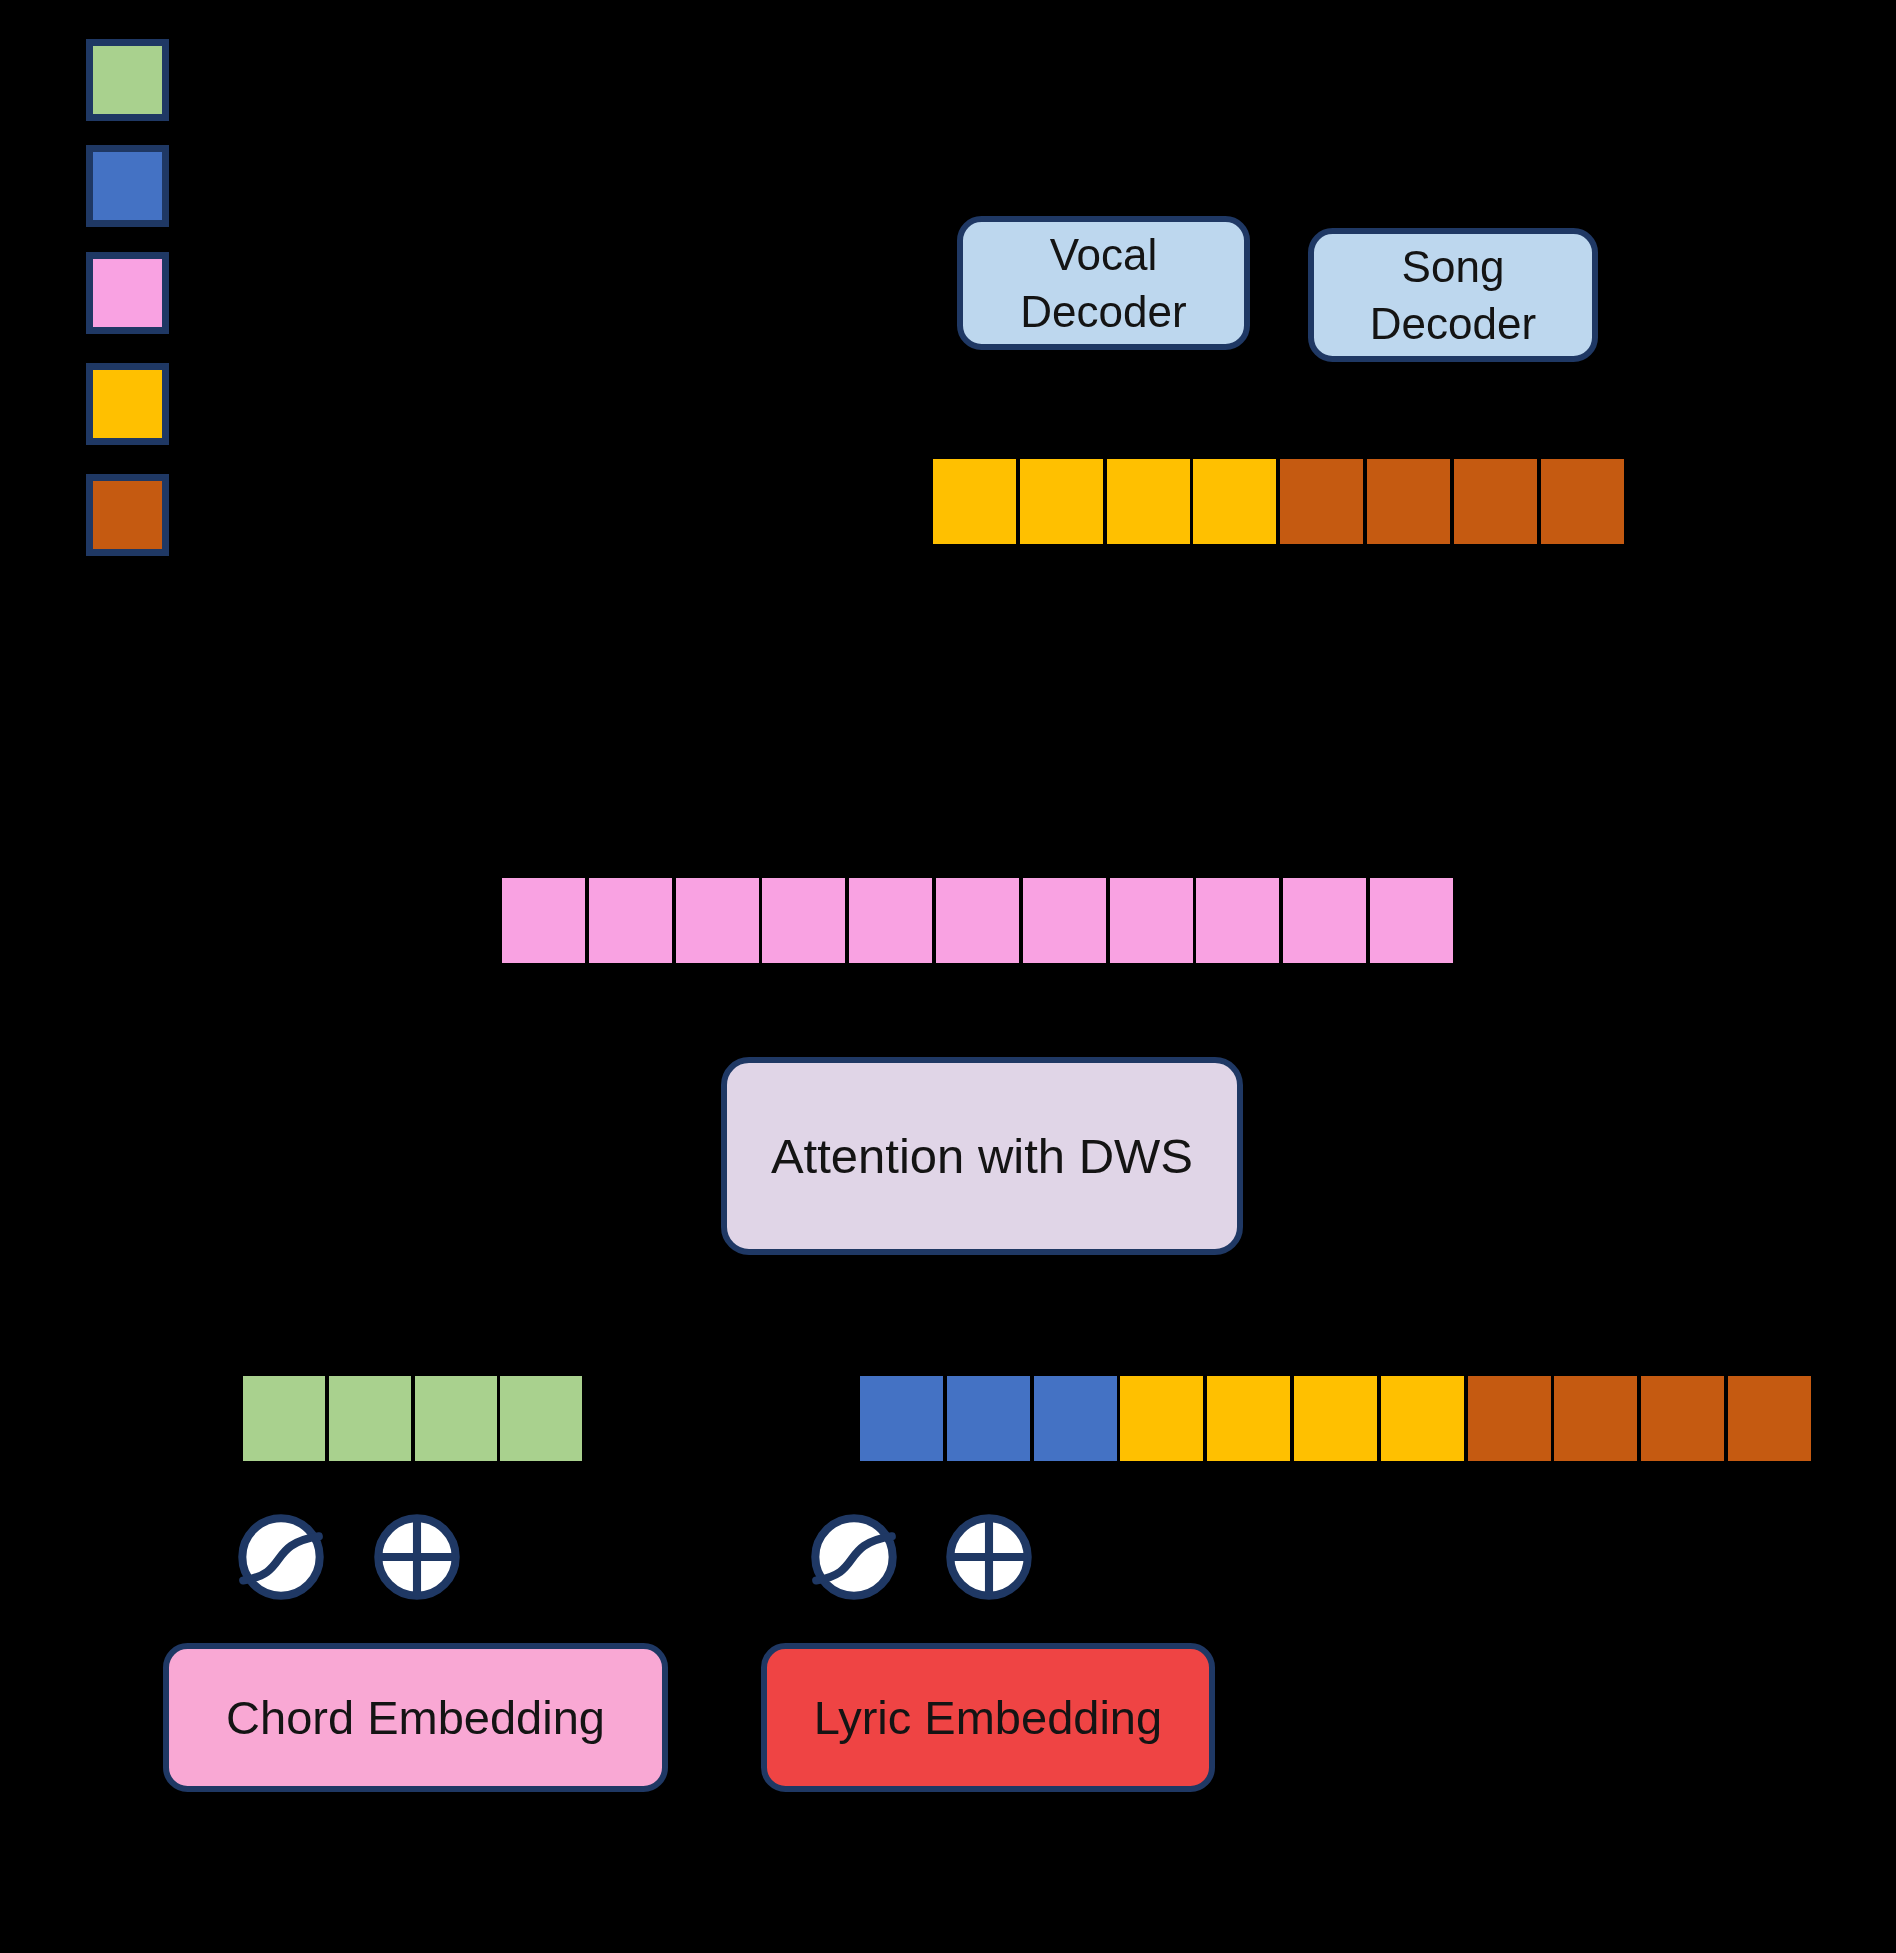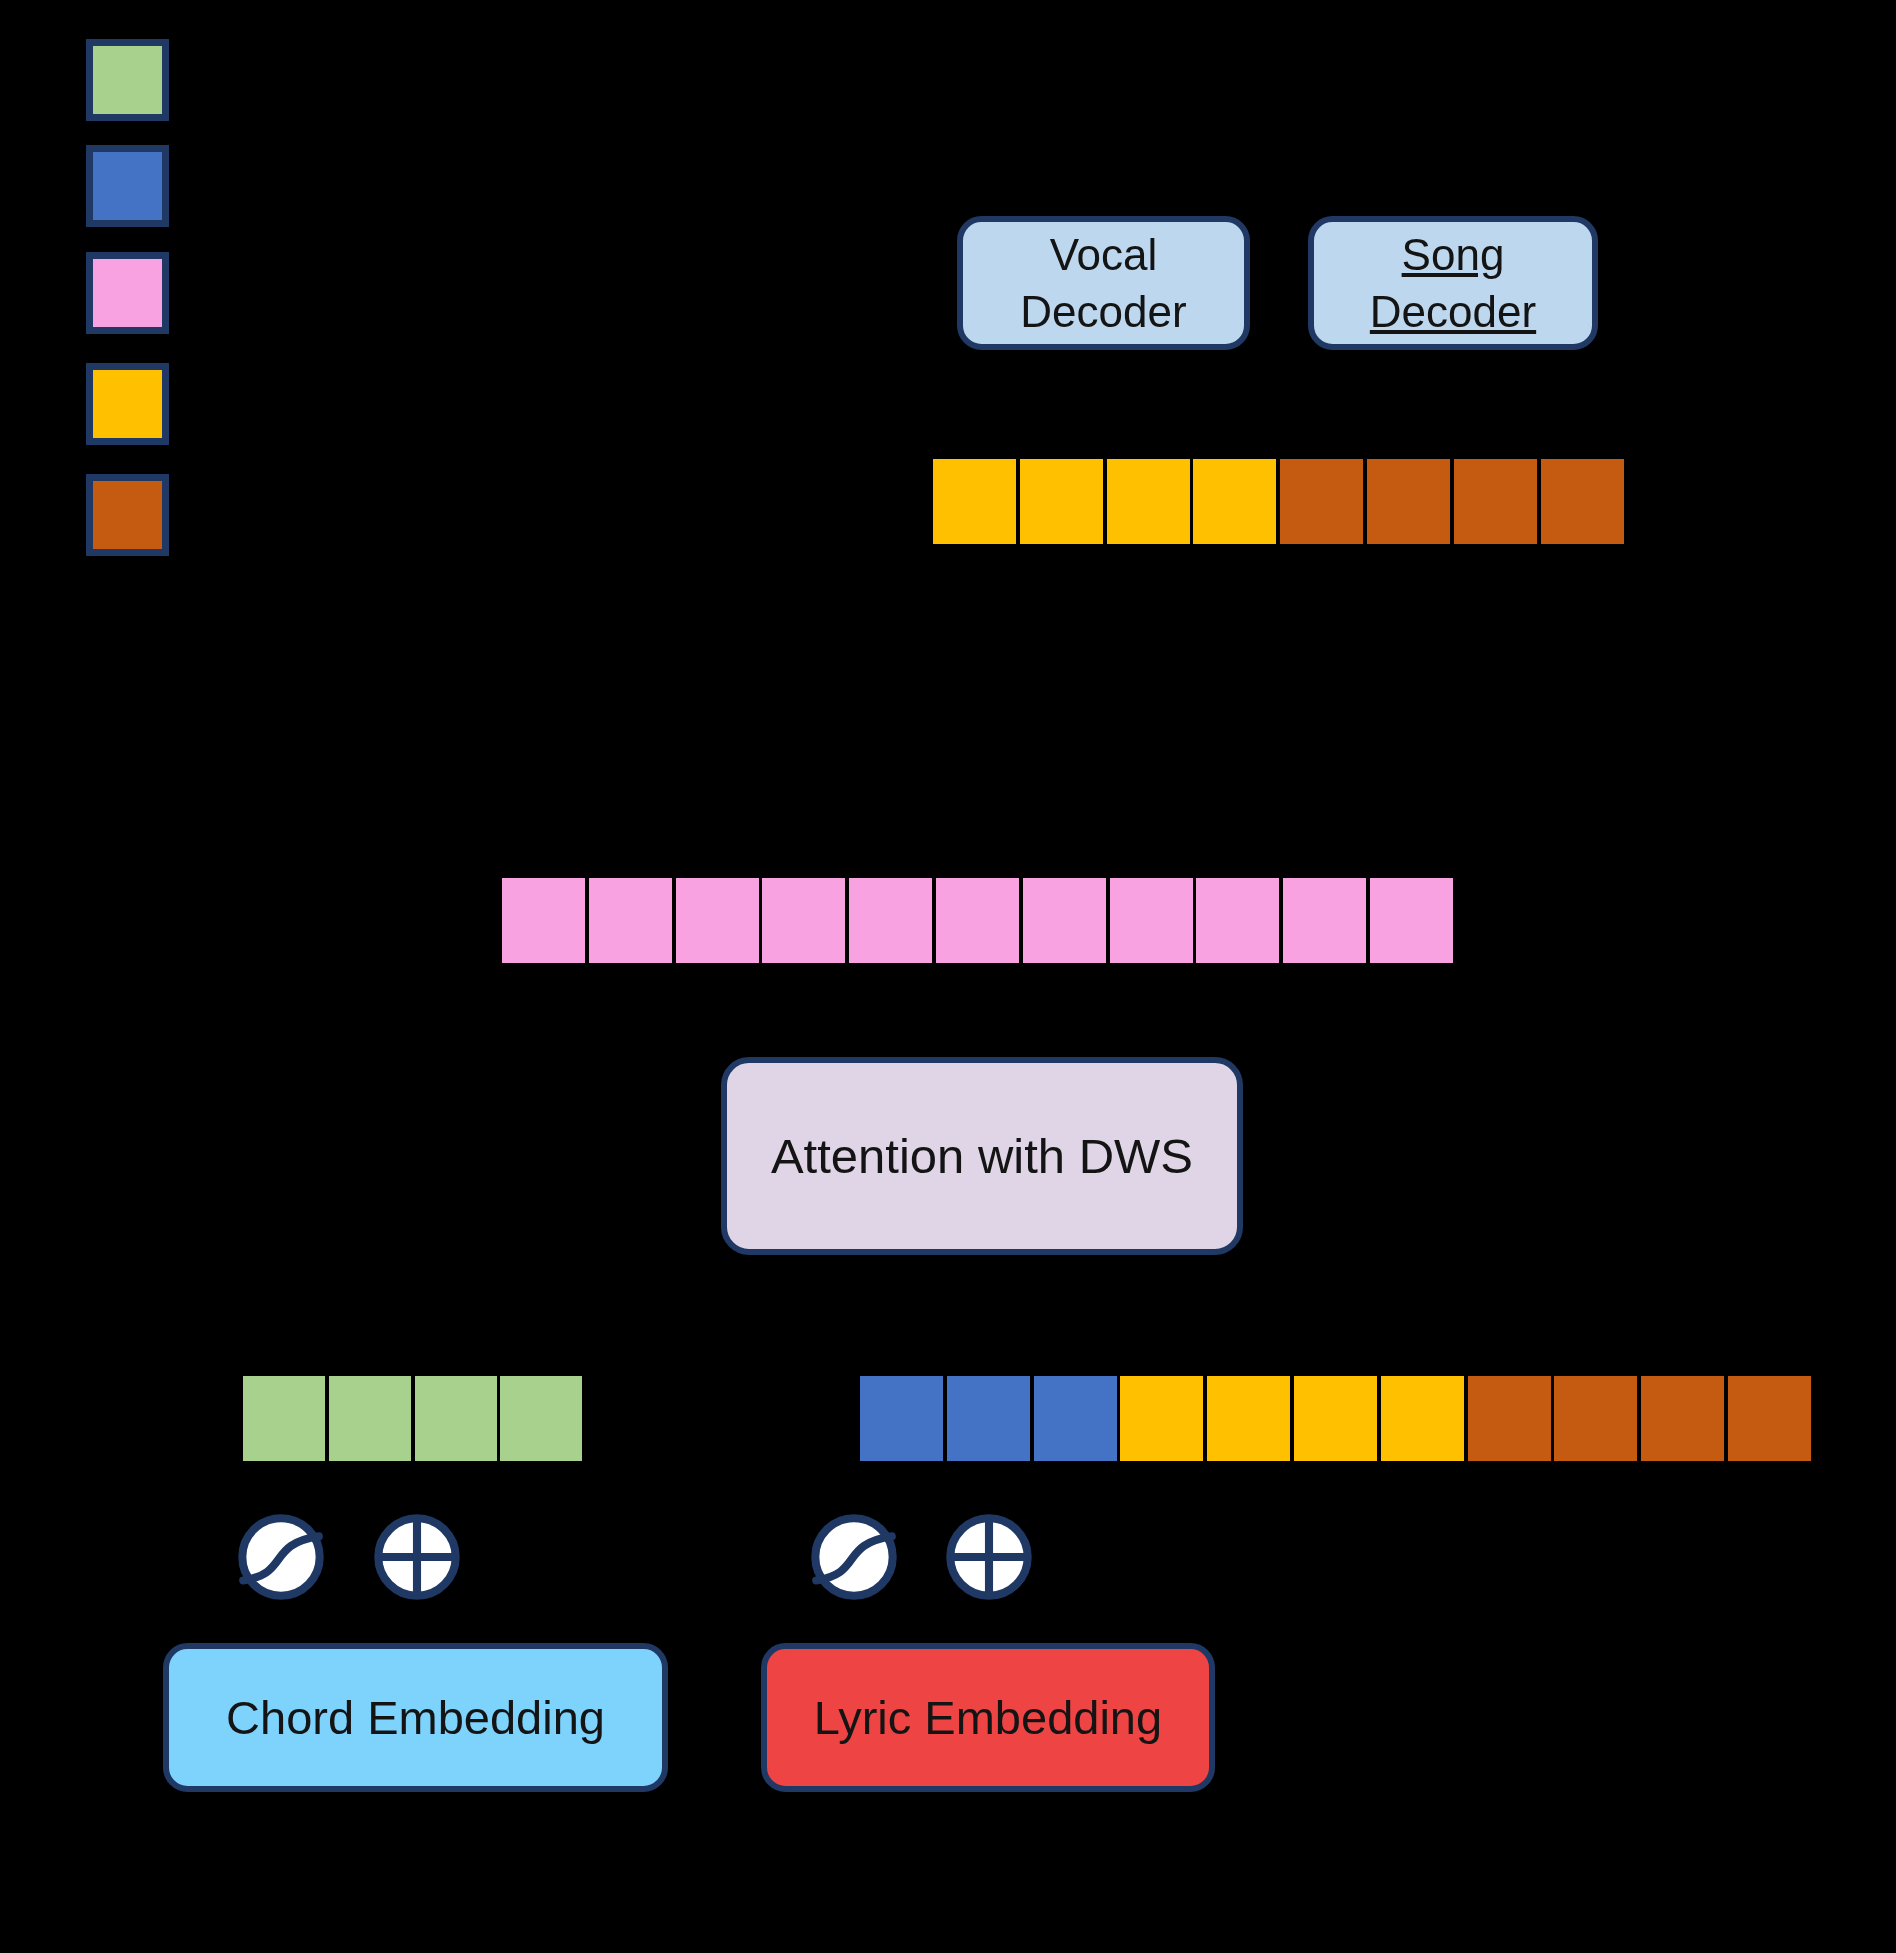--- a/index.html
+++ b/index.html
@@ -20,21 +20,21 @@
 
   
   .node{
     position:absolute;box-sizing:border-box;
     border:6.6px solid #1F3864;border-radius:24.5px;
     display:flex;align-items:center;justify-content:center;
     text-align:center;color:#141414;
   }
   .node .lbl{white-space:pre-line;}
   .vocal{left:957px;top:216px;width:293px;height:134px;font-size:44px;line-height:1.3;}
-  .song {left:1308px;top:216px;width:290px;height:134px;font-size:44px;line-height:1.3;text-decoration:underline;}
+  .song {left:1308px;top:228px;width:290px;height:134px;font-size:44px;line-height:1.3;}
   .gpt  {left:507px; top:645px;width:953px;height:165px;font-size:53px;border-radius:28px;}
   .attn {left:721px; top:1057px;width:522px;height:198px;font-size:49px;border-radius:28px;text-align:right;}
   .chord{left:163px; top:1643px;width:505px;height:149px;font-size:47px;}
   .lyric{left:761px; top:1643px;width:454px;height:149px;font-size:47px;}
 
   
   .token-row{position:absolute;display:flex;gap:3.8px;}
   .token-row .cell{width:83px;height:85px;flex:0 0 auto;}
   .row-decoder-out{left:933px;top:459px;}
   .row-gpt-in    {left:502px;top:878px;}
@@ -142,21 +142,21 @@
     </svg>
   </div>
   <div class="op op-add-2">
     <svg viewBox="-50 -50 100 100">
       <circle cx="0" cy="0" r="43" fill="#FFFFFF" stroke="#1F3864" stroke-width="9"></circle>
       <line x1="-43" y1="0" x2="43" y2="0" stroke="#1F3864" stroke-width="9"></line>
       <line x1="0" y1="-43" x2="0" y2="43" stroke="#1F3864" stroke-width="9"></line>
     </svg>
   </div>
 
-  <div class="node chord" style="background: #7dd3fc; align-items: center;">
+  <div class="node chord" style="background: #f9a8d4; align-items: center;">
     <span class="lbl">Chord Embedding</span>
   </div>
   <div class="node lyric" style="background: #ef4444;">
     <span class="lbl">Lyric Embedding</span>
   </div>
 
 </div>
 
 
 </body></html>

